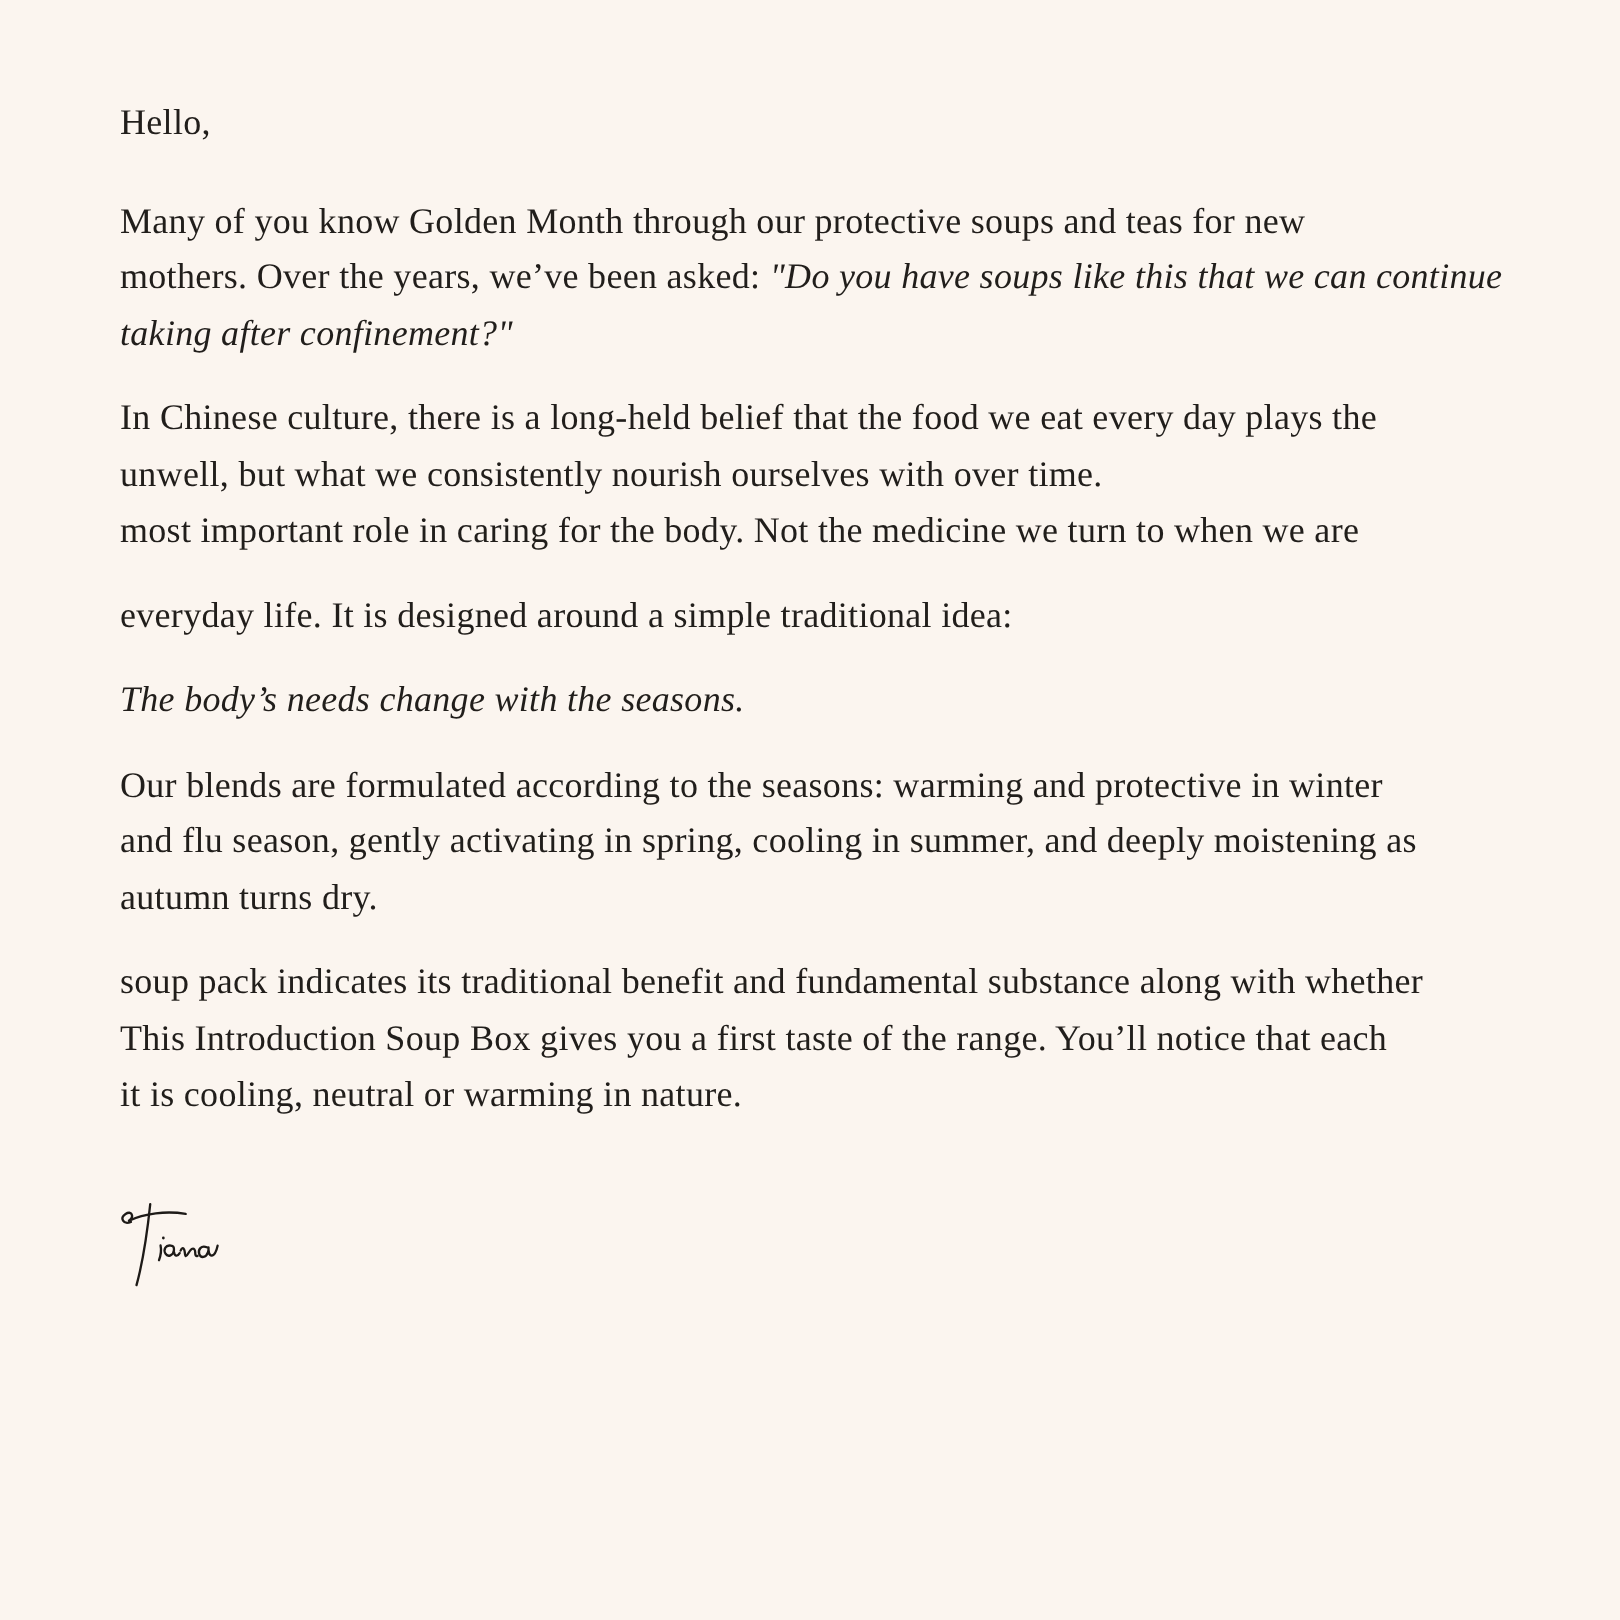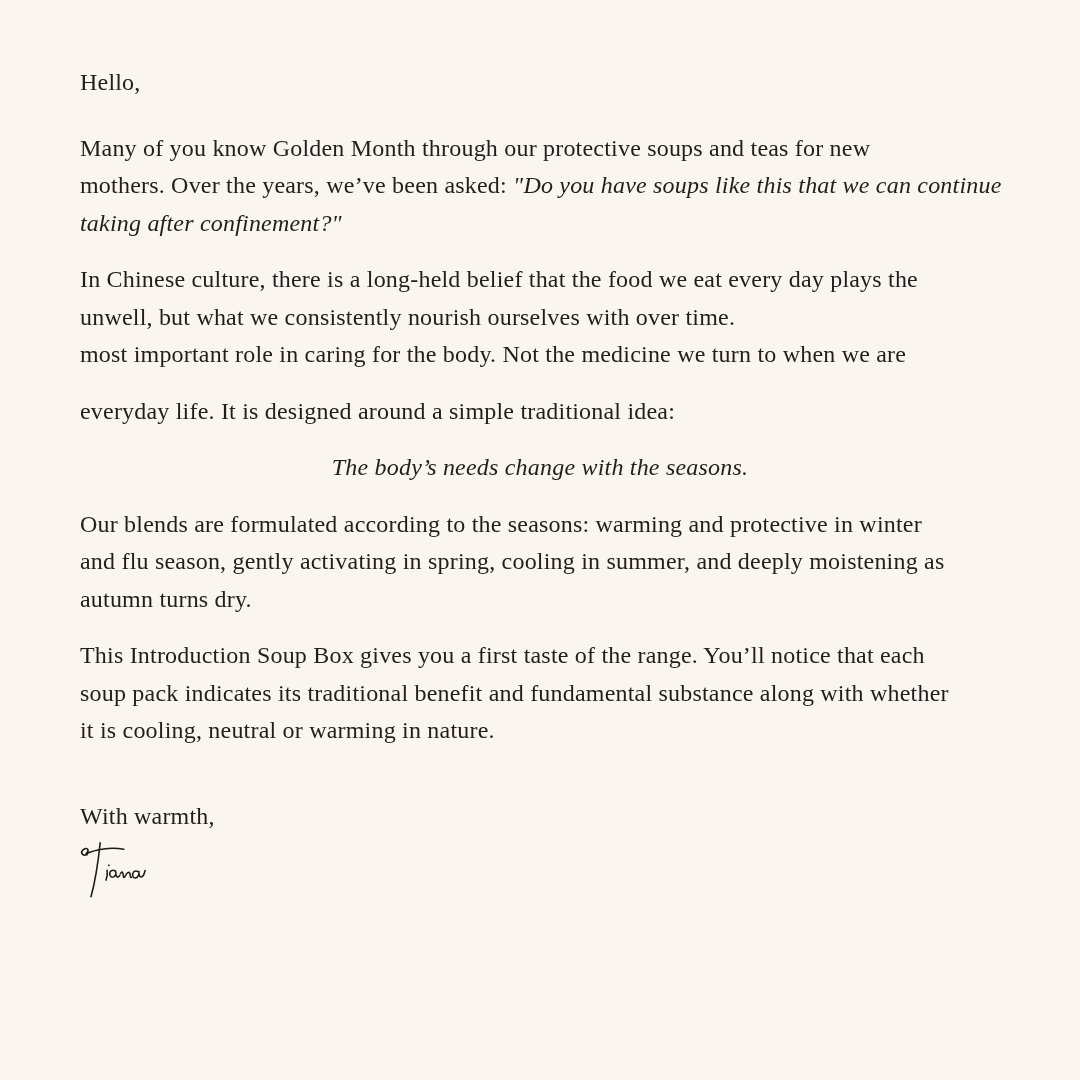--- a/index.html
+++ b/index.html
@@ -14,21 +14,21 @@
   }
   .letter {
     padding: 64px 80px 0 80px;
     font-size: 24px;
     line-height: 37.5px;
     letter-spacing: 0.2px;
   }
   .greeting { margin: 0 0 28px 0; }
   .para { margin: 0 0 19px 0; }
   .para .line { display: block; white-space: nowrap; }
-  .para.quote { text-align: center; }
+  .para.quote { text-align: left; }
   .em { font-style: italic; }
   .closing-block { margin-top: 48px; }
   .closing-line { margin: 0; }
   .signature {
     display: block;
     margin: 3px 0 0 -4px;
   }
   .signature path { fill: none; stroke: #1D1A17; stroke-width: 1.5; stroke-linecap: round; stroke-linejoin: round; }
   .signature circle { fill: #1D1A17; }
   .sig-name-hidden {
@@ -63,28 +63,27 @@
         </p>
         <p class="para quote">
           <span class="line"><span class="em">The body’s needs change with the seasons.</span></span>
         </p>
         <p class="para">
           <span class="line"><span>Our blends are formulated according to the seasons: warming and protective in winter</span></span>
           <span class="line"><span>and flu season, gently activating in spring, cooling in summer, and deeply moistening as</span></span>
           <span class="line"><span>autumn turns dry.</span></span>
         </p>
         <p class="para">
+          <span class="line"><span>soup pack indicates its traditional benefit and fundamental substance along with whether</span></span>
           <span class="line"><span>This Introduction Soup Box gives you a first taste of the range. You’ll notice that each</span></span>
-          <span class="line"><span>soup pack indicates its traditional benefit and fundamental substance along with whether</span></span>
           <span class="line"><span>it is cooling, neutral or warming in nature.</span></span>
         </p>
       </div>
 
     <div class="closing-block">
-      <p class="closing-line">With warmth,</p>
 
       <svg class="signature" width="74" height="60" viewBox="0 0 72 58" aria-hidden="true">
 
         <path d="M11 16 C6 18 3.5 13.5 7.5 10.8 C11.3 8.3 13.5 12.3 9.7 15.2 C19.5 10.5 34 8.6 46.5 10.8"></path>
 
         <path d="M23.5 4.5 C22.2 17 19.8 38 14.6 57"></path>
 
         <path d="M30.2 31.2 C30.8 34 30.2 38 29.2 40.8"></path>
         <circle cx="32" cy="26.4" r="0.9"></circle>
 

